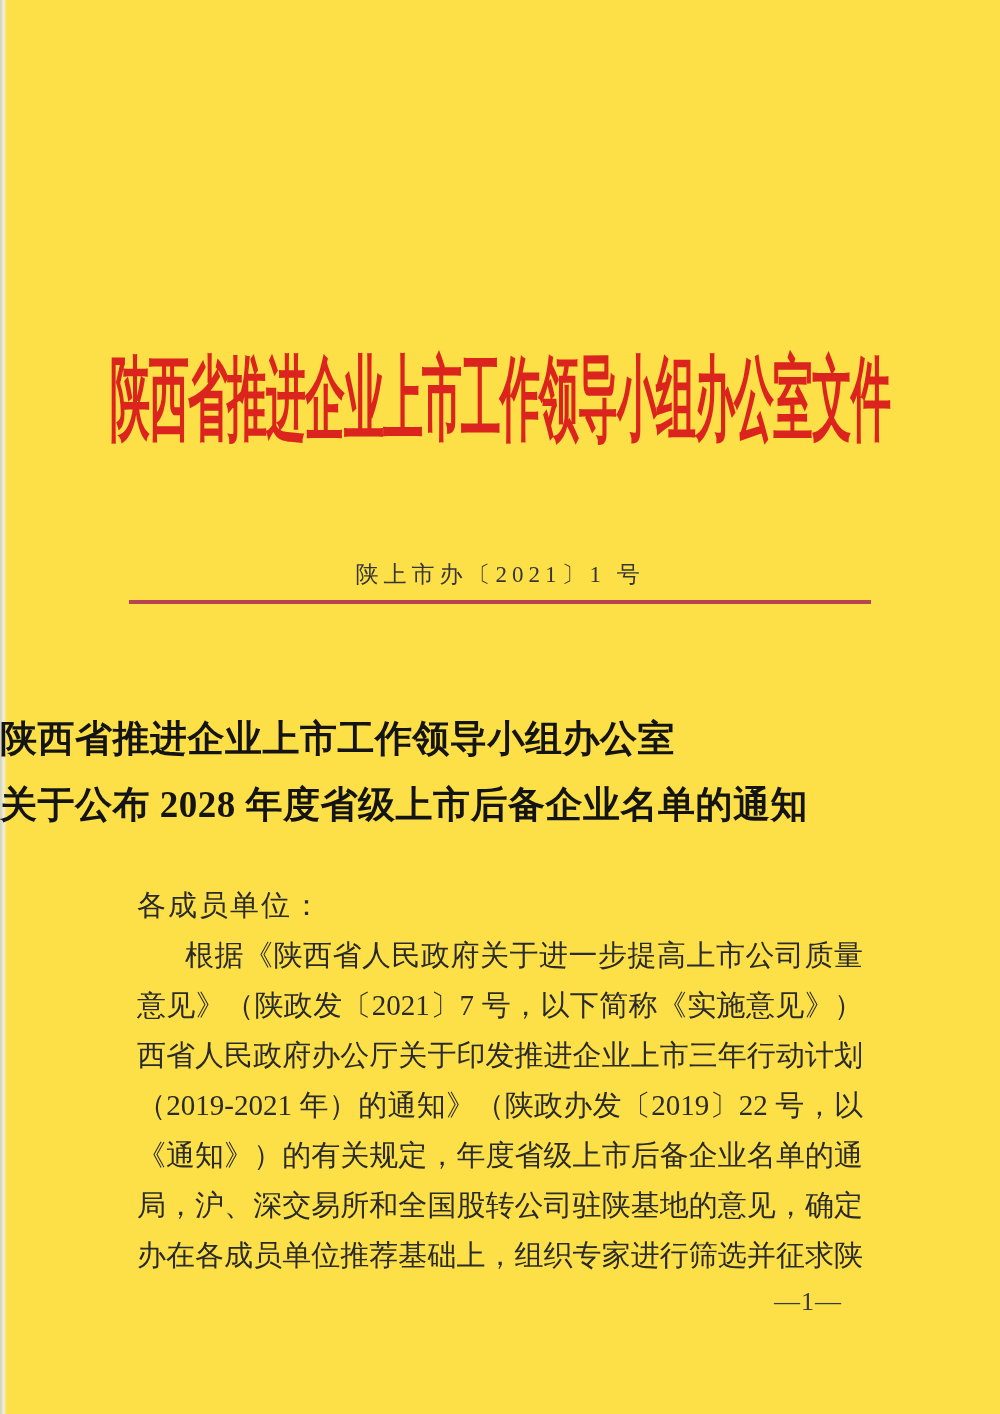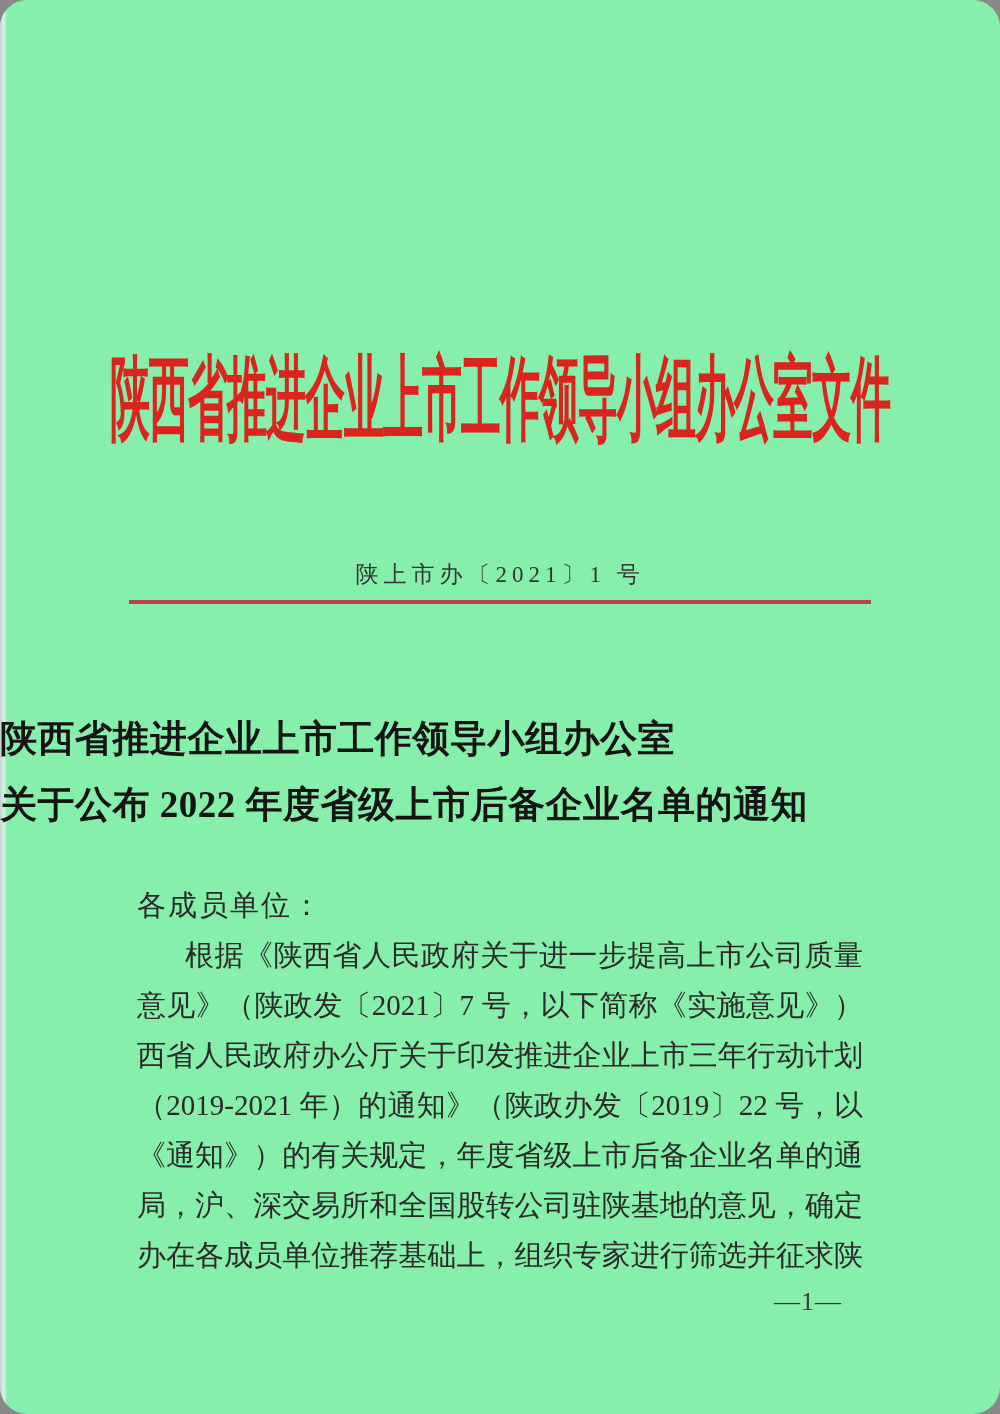--- a/index.html
+++ b/index.html
@@ -11,23 +11,22 @@
   }
   * { margin: 0; padding: 0; box-sizing: border-box; }
   html, body { background: #888; }
   body { font-family: "Liberation Serif", "DejaVu Serif", serif; }
 
   .page {
     position: relative;
     width: 1000px;
     height: 1414px;
     margin: 0 auto;
-    background: #86efac;
+    background: #fde047;
     overflow: hidden;
-    border-radius: 27px;
   }
 
   
   .scan-edge {
     position: absolute;
     left: 0; top: 0;
     width: 7px; height: 100%;
     background: linear-gradient(to right, #c8cecf, #eef1f1 55%, rgba(255,255,255,0));
     opacity: 0.85;
   }
@@ -130,21 +129,21 @@
   <div class="letterhead">
     <span class="letterhead-text">陕西省推进企业上市工作领导小组办公室文件</span>
   </div>
 
   <div class="doc-number">陕上市办〔2021〕1 号</div>
 
   <div class="red-rule"></div>
 
   <div class="doc-title">
     <div class="title-line">陕西省推进企业上市工作领导小组办公室</div>
-    <div class="title-line">关于公布 2022 年度省级上市后备企业名单的通知</div>
+    <div class="title-line">关于公布 2028 年度省级上市后备企业名单的通知</div>
   </div>
 
   <div class="doc-body">
     <div class="salutation">各成员单位：</div>
     <div class="body-line indent">根据《陕西省人民政府关于进一步提高上市公司质量的实施</div>
     <div class="body-line">意见》（陕政发〔2021〕7 号，以下简称《实施意见》）和《陕</div>
     <div class="body-line">西省人民政府办公厅关于印发推进企业上市三年行动计划</div>
     <div class="body-line">（2019-2021 年）的通知》（陕政办发〔2019〕22 号，以下简称</div>
     <div class="body-line">《通知》）的有关规定，年度省级上市后备企业名单的通知，我</div>
     <div class="body-line">局，沪、深交易所和全国股转公司驻陕基地的意见，确定陕西莱</div>

